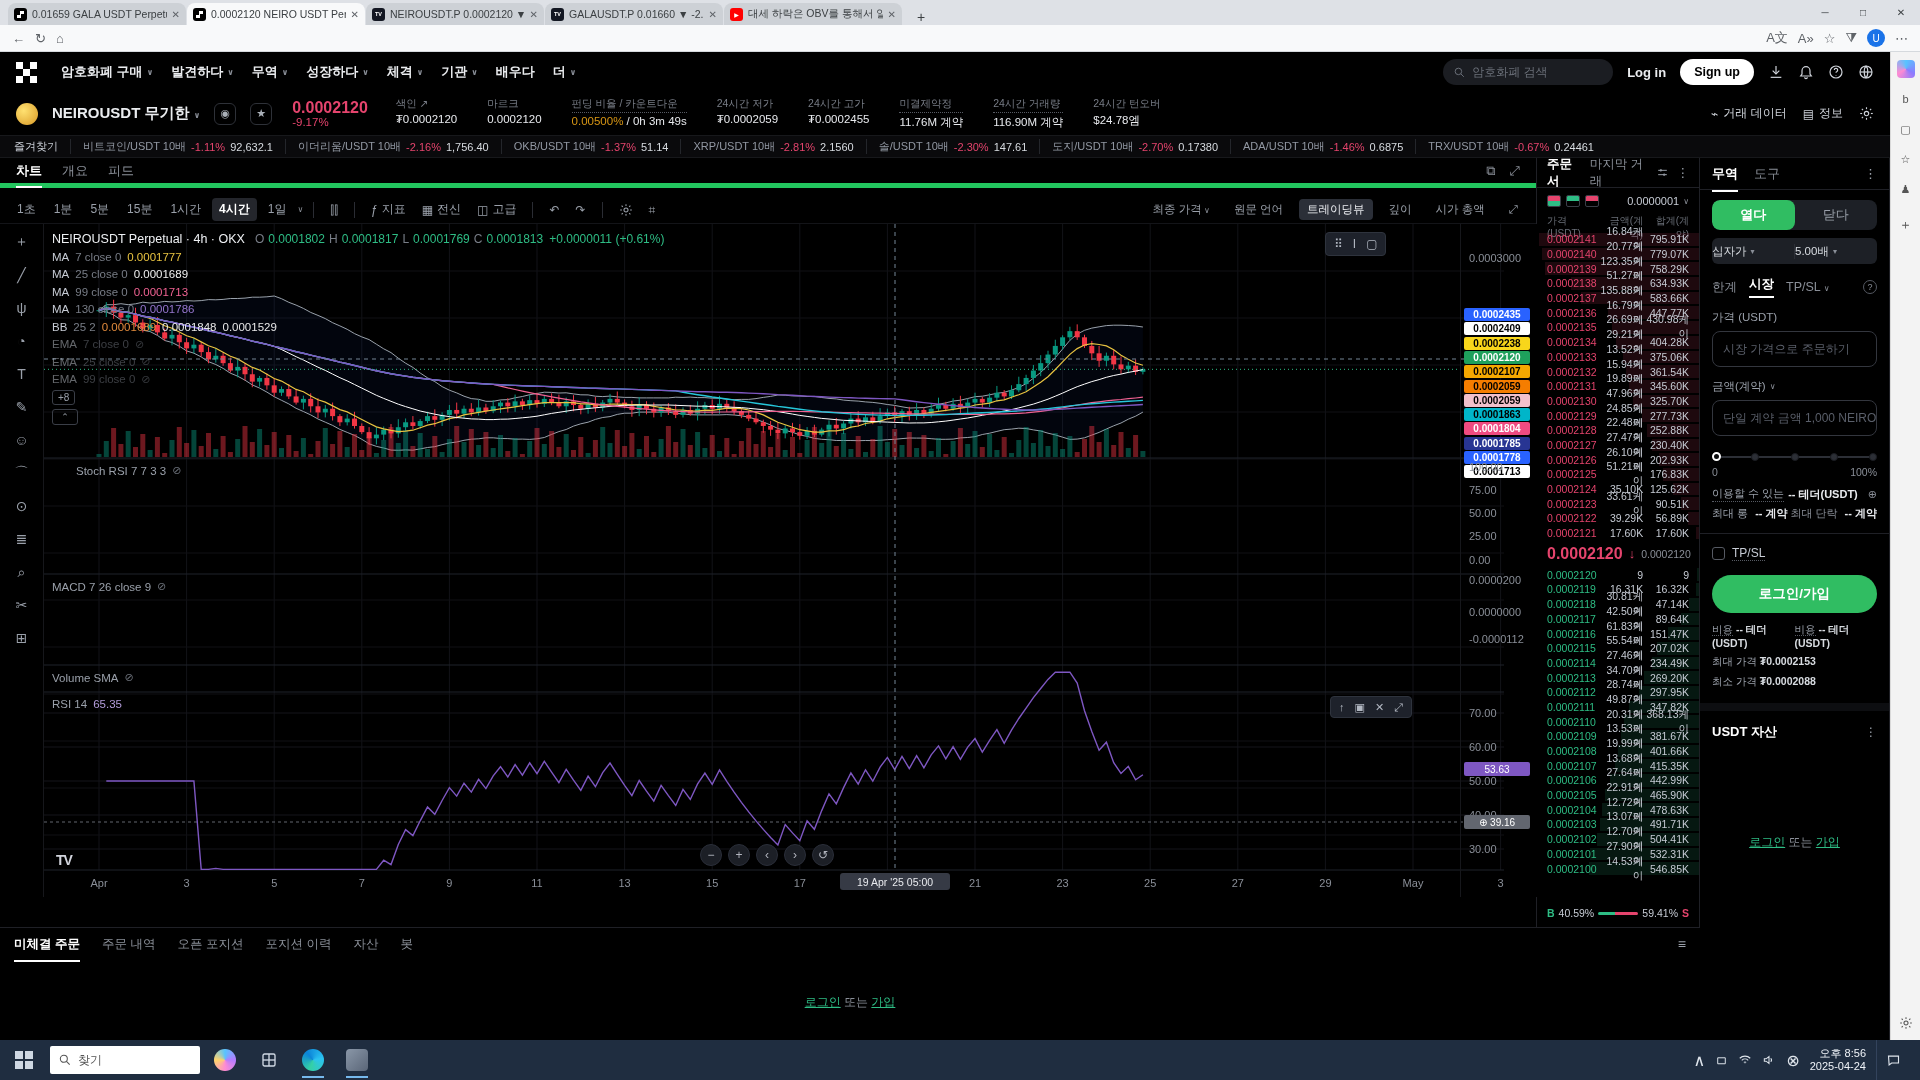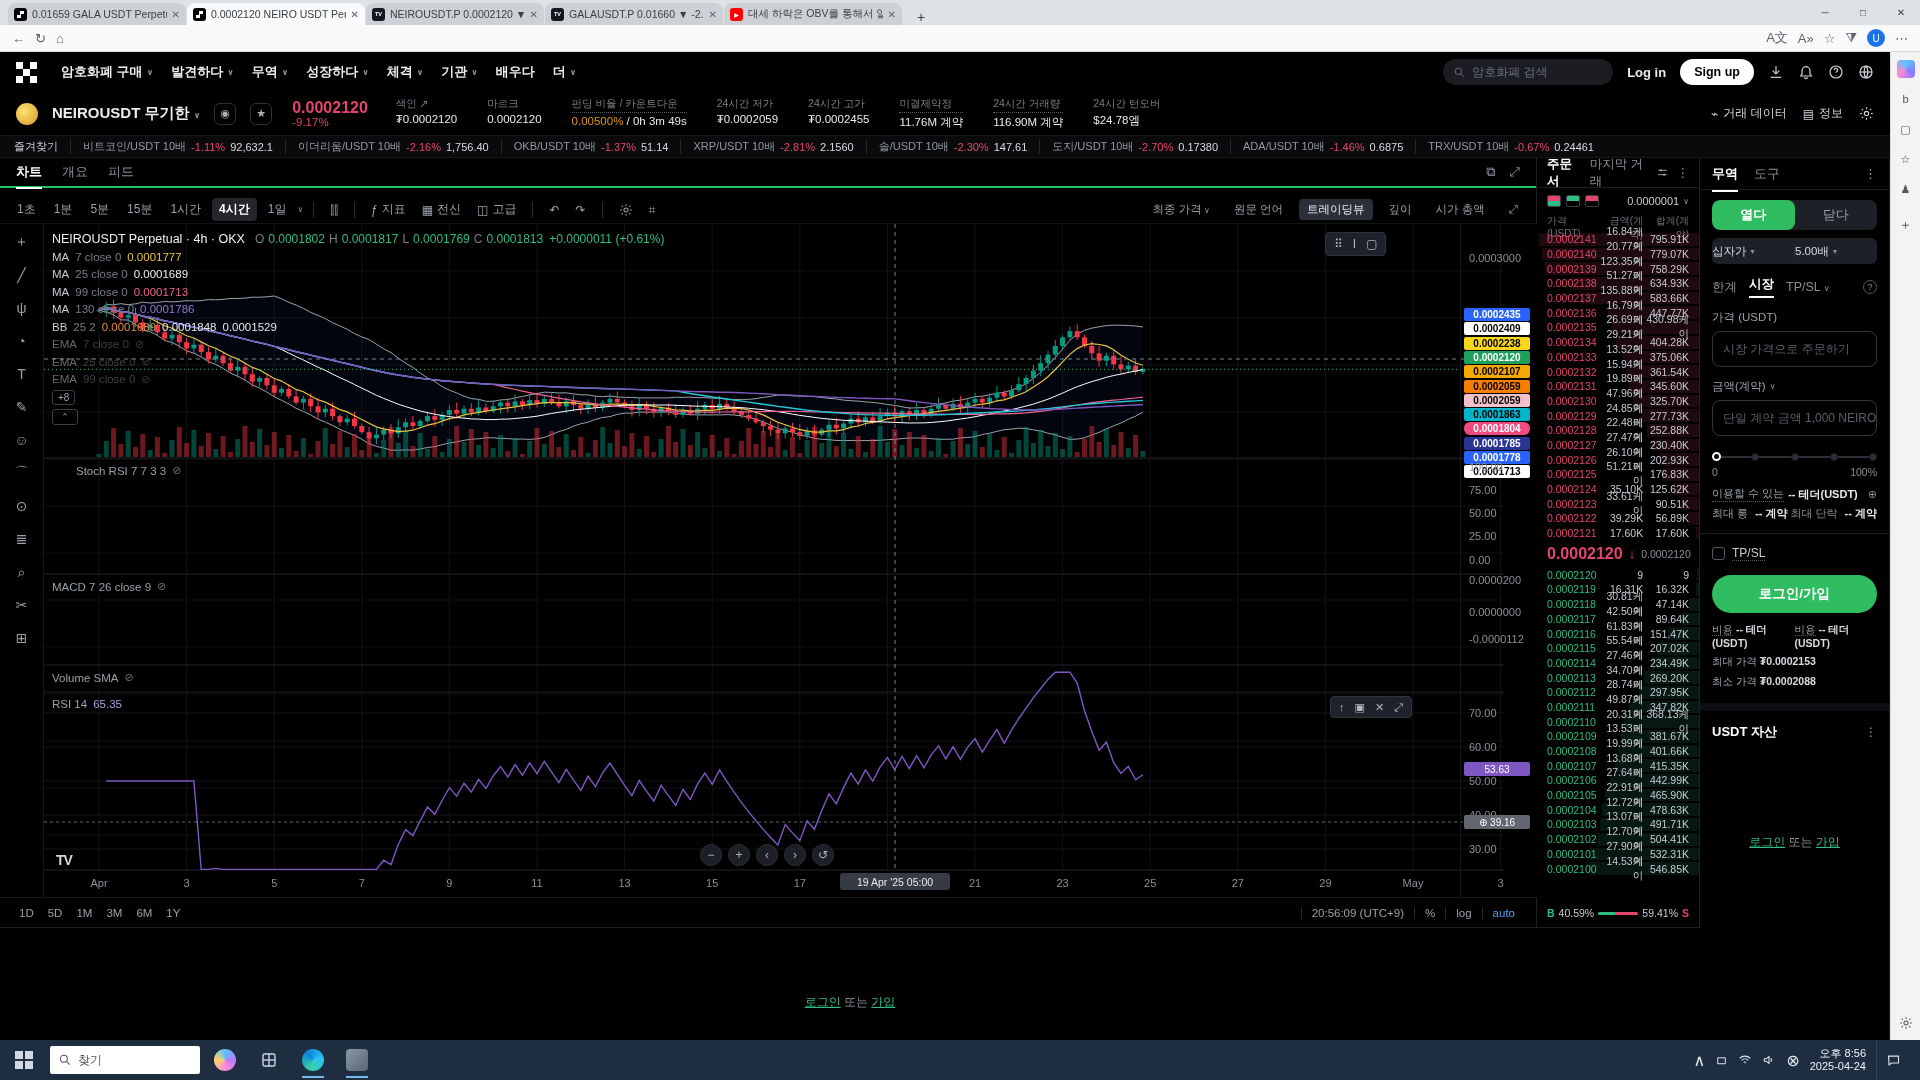--- a/index.html
+++ b/index.html
@@ -53,21 +53,21 @@
 #ticker-right{margin-left:auto;display:flex;gap:16px;align-items:center;color:#cfd3da;font-size:12px}
 #ticker-right .it{display:flex;gap:5px;align-items:center}
 
 #favbar{left:0;top:136px;width:1890px;height:22px;background:#0a0a0c;border-bottom:1px solid #17181b;display:flex;align-items:center;padding:0 14px;font-size:11px;color:#9298a3}
 #favbar .ttl{color:#c7ccd4;margin-right:12px}
 .favit{display:flex;gap:5px;align-items:center;padding:0 12px;border-left:1px solid #24262b;white-space:nowrap}
 .favit .chg{color:#e5446d}.favit .p{color:#d7dbe0}
 
 #content{left:0;top:158px;width:1920px;height:882px;background:#000}
 #chartcol{left:0;top:0;width:1537px;height:769px;border-right:1px solid #1f2026}
-#charttabs{left:0;top:0;width:100%;height:30px;border-bottom:2px solid #22c55e;display:flex;align-items:center;padding:0 16px;gap:20px;font-size:13px;color:#8a8f98}
+#charttabs{left:0;top:0;width:100%;height:30px;border-bottom:5px solid #22c55e;display:flex;align-items:center;padding:0 16px;gap:20px;font-size:13px;color:#8a8f98}
 #charttabs .t.active{color:#fff;font-weight:700;position:relative}
 #charttabs .t.active:after{content:"";position:absolute;left:0;right:0;bottom:-8px;height:2px;background:#fff}
 #charttabs .rt{margin-left:auto;display:flex;gap:14px;color:#8a8f98;font-size:13px}
 #tb{left:0;top:38px;width:100%;height:28px;display:flex;align-items:center;padding:0 10px;gap:4px;font-size:12px;color:#9aa0aa;border-bottom:1px solid #131418}
 .tf{padding:3px 7px;border-radius:4px}
 .tf.active{color:#fff;font-weight:700;background:#24262c}
 .tbsep{width:1px;height:16px;background:#2a2c33;margin:0 6px}
 .tbit{display:flex;gap:4px;align-items:center;padding:3px 6px}
 #tb-right{margin-left:auto;display:flex;align-items:center;gap:8px;font-size:11.5px}
 .pill{padding:3px 8px;border-radius:4px;color:#9aa0aa}
@@ -1017,21 +1017,21 @@
       <div id="scalecol" class="abs">
           <span class="tick" style="top: 28px;">0.0003000</span>
           <span class="ptag" style="top: 84px; background: rgb(41, 98, 255); color: rgb(255, 255, 255);">0.0002435</span>
           <span class="ptag" style="top: 98.3px; background: rgb(255, 255, 255); color: rgb(0, 0, 0);">0.0002409</span>
           <span class="ptag" style="top: 112.6px; background: rgb(248, 214, 27); color: rgb(0, 0, 0);">0.0002238</span>
           <span class="ptag" style="top: 126.9px; background: rgb(30, 160, 92); color: rgb(255, 255, 255);">0.0002120</span>
           <span class="ptag" style="top: 141.2px; background: rgb(245, 168, 0); color: rgb(0, 0, 0);">0.0002107</span>
           <span class="ptag" style="top: 155.5px; background: rgb(245, 125, 0); color: rgb(0, 0, 0);">0.0002059</span>
           <span class="ptag" style="top: 169.8px; background: rgb(242, 192, 203); color: rgb(0, 0, 0);">0.0002059</span>
           <span class="ptag" style="top: 184.1px; background: rgb(0, 181, 201); color: rgb(0, 0, 0);">0.0001863</span>
-          <span class="ptag" style="top: 198.4px; background: rgb(239, 75, 129); color: rgb(255, 255, 255); border-radius: 6px;">0.0001804</span>
+          <span class="ptag" style="top: 198.4px; background: rgb(239, 75, 129); color: rgb(255, 255, 255);">0.0001804</span>
           <span class="ptag" style="top: 212.7px; background: rgb(40, 53, 147); color: rgb(255, 255, 255);">0.0001785</span>
           <span class="ptag" style="top: 227px; background: rgb(41, 98, 255); color: rgb(255, 255, 255);">0.0001778</span>
           <span class="ptag" style="top: 241.3px; background: rgb(255, 255, 255); color: rgb(0, 0, 0);">0.0001713</span>
           <span class="tick" style="top: 237px;">100.00</span>
           <span class="tick" style="top: 260px;">75.00</span>
           <span class="tick" style="top: 283px;">50.00</span>
           <span class="tick" style="top: 306px;">25.00</span>
           <span class="tick" style="top: 330px;">0.00</span>
           <span class="tick" style="top: 350px;">0.0000200</span>
           <span class="tick" style="top: 382px;">0.0000000</span>
@@ -1114,36 +1114,20 @@
           <div class="panelabel" style="top: 447px;">
             <span>Volume SMA</span>
             <span class="eyeoff">⊘</span>
           </div>
           <div class="panelabel" style="top: 474px;">
             <span>RSI 14</span>
             <span class="val">65.35</span>
           </div>
         </div>
     </div>
-    <div id="rangerow" class="abs">
-      <div id="ranges" style="display:flex">
-          <span class="rg">1D</span>
-          <span class="rg">5D</span>
-          <span class="rg">1M</span>
-          <span class="rg">3M</span>
-          <span class="rg">6M</span>
-          <span class="rg">1Y</span>
-        </div>
-      <div id="rr-right">
-        <span>20:56:09 (UTC+9)</span>
-        <span>%</span>
-        <span>log</span>
-        <span class="auto">auto</span>
-      </div>
-    </div>
   </div>
 
   <div id="obcol" class="abs">
     <div id="obtabs">
       <span class="t active">주문서</span>
       <span class="t">마지막 거래</span>
       <div class="rt">
           <span class="ico" id="ic-sliders">
             <svg width="13" height="13" viewBox="0 0 24 24" fill="none" stroke="currentColor" stroke-width="1.8">
               <path d="M4 8h16"></path>
@@ -1522,20 +1506,29 @@
       <span class="rt">⋮</span>
     </div>
     <div id="tplogin">
       <span class="greenlink">로그인</span>
       <span>또는</span>
       <span class="greenlink">가입</span>
     </div>
   </div>
 
   <div id="bottomstrip" class="abs">
+    <div id="btabs">
+      <span class="t active">미체결 주문</span>
+        <span class="t">주문 내역</span>
+        <span class="t">오픈 포지션</span>
+        <span class="t">포지션 이력</span>
+        <span class="t">자산</span>
+        <span class="t">봇</span>
+        <span class="rt">≡</span>
+    </div>
     <div id="blogin" class="abs">
       <span class="greenlink">로그인</span>
       <span>또는</span>
       <span class="greenlink">가입</span>
     </div>
   </div>
 </div>
 
 <div id="sidebar" class="abs">
   <span class="sbic cop"></span>

